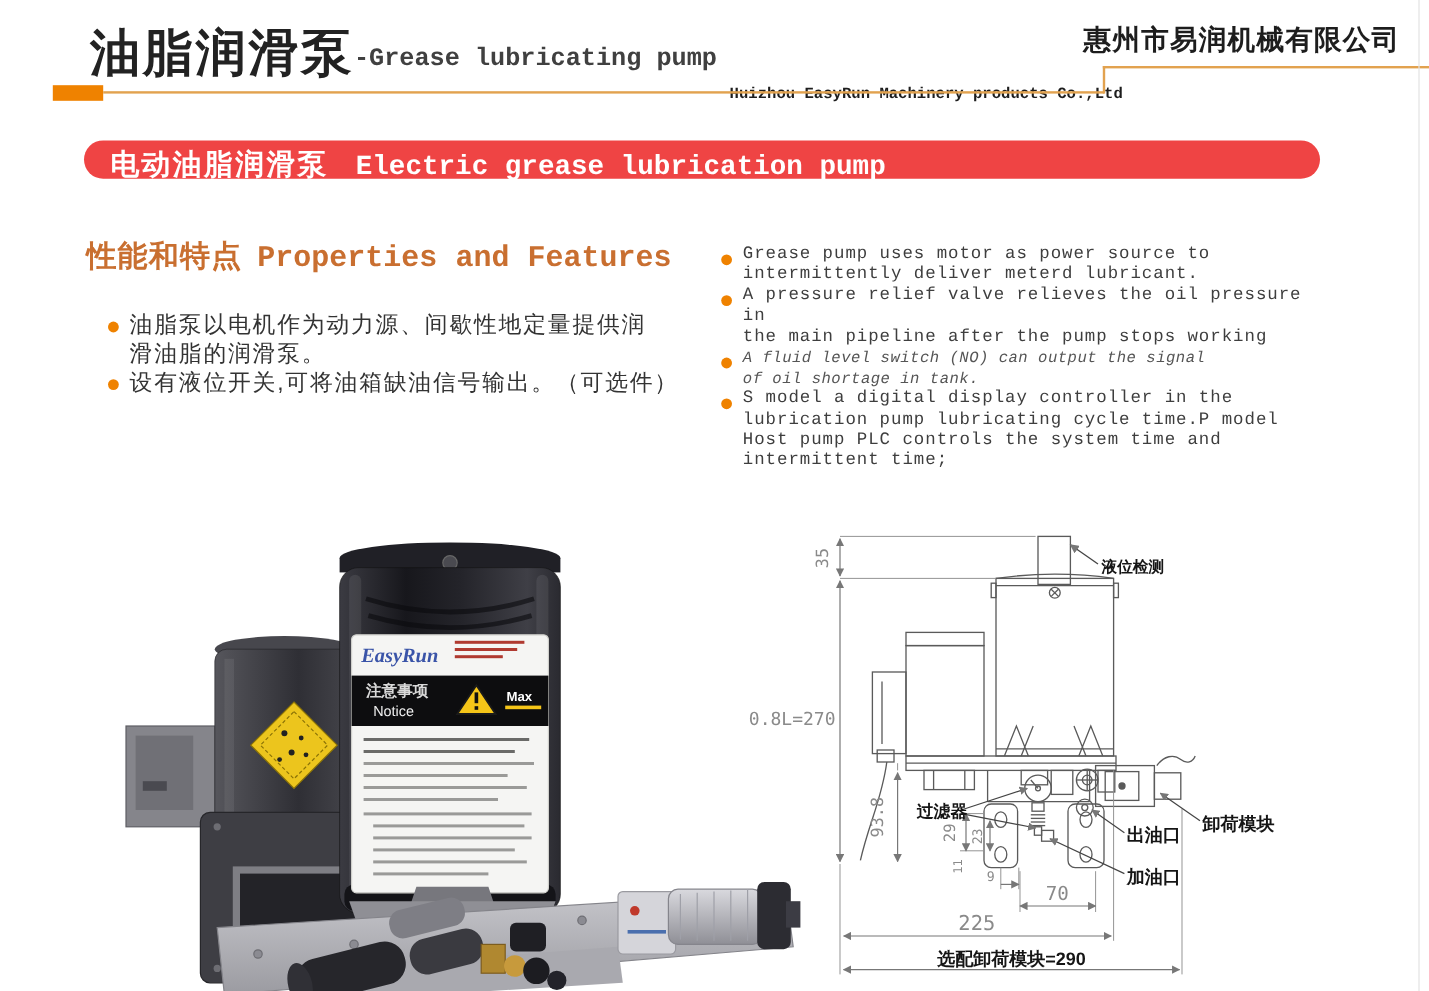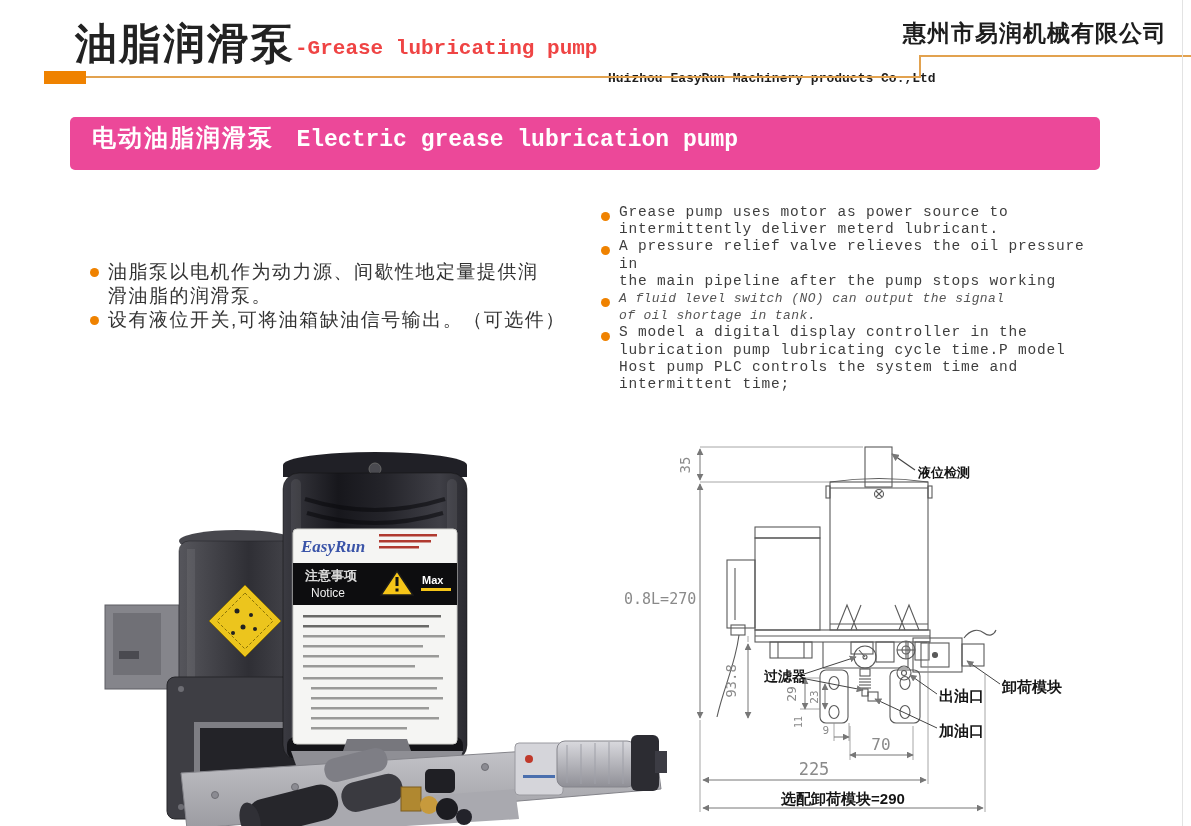--- a/index.html
+++ b/index.html
@@ -3,34 +3,34 @@
 <meta charset="utf-8">
 <style>
   html,body{margin:0;padding:0;background:#ffffff;}
   #page{position:relative;width:1191px;height:826px;background:#fff;overflow:hidden;
         font-family:"Liberation Sans","DejaVu Sans",sans-serif;color:#333;}
   
   .title-row{position:absolute;left:75px;top:16px;white-space:nowrap;}
   .title-cn{font-family:"DejaVu Serif","Liberation Serif",serif;font-weight:bold;
             font-size:42px;letter-spacing:2px;color:#222;}
   .title-en{font-family:"Liberation Mono","DejaVu Sans Mono",monospace;font-weight:bold;
-            font-size:21px;color:#ef4444;position:relative;top:-4px;}
+            font-size:21px;color:#404040;position:relative;top:-4px;}
   .company-cn{position:absolute;left:903px;top:18px;width:280px;font-weight:bold;
               font-size:23px;letter-spacing:1px;color:#1d1d1d;white-space:nowrap;}
   .company-en{position:absolute;left:608px;top:71px;font-weight:bold;font-size:13px;
               letter-spacing:0px;color:#1d1d1d;white-space:nowrap;
               font-family:"Liberation Mono","DejaVu Sans Mono",monospace;}
   .accent-block{position:absolute;left:44px;top:71px;width:42px;height:13px;background:#EF8200;}
   .gold-line-main{position:absolute;left:86px;top:76px;width:834px;height:2px;background:#E2A24F;}
   .gold-line-step{position:absolute;left:919px;top:55px;width:2px;height:23px;background:#E2A24F;}
   .gold-line-right{position:absolute;left:919px;top:55px;width:272px;height:2px;background:#E2A24F;}
   .page-edge{position:absolute;left:1182px;top:0;width:1px;height:826px;background:#e3e3e3;}
   
-  .banner{position:absolute;left:70px;top:117px;width:1030px;height:53px;background:#ec4899;
-          border-radius:5px;color:#fff;line-height:41px;white-space:nowrap;}
+  .banner{position:absolute;left:70px;top:117px;width:1030px;height:32px;background:#ef4444;
+          border-radius:20px;color:#fff;line-height:41px;white-space:nowrap;}
   .banner .cnpart{font-weight:bold;font-size:24px;letter-spacing:2px;margin-left:22px;}
   .banner .enpart{font-family:"Liberation Mono","DejaVu Sans Mono",monospace;
                   font-weight:bold;font-size:23px;margin-left:18px;}
   
   .feat-heading{position:absolute;left:72px;top:197px;white-space:nowrap;color:#C96F30;}
   .feat-heading .hcn{font-weight:bold;font-size:25px;letter-spacing:1px;}
   .feat-heading .hen{font-family:"Liberation Mono","DejaVu Sans Mono",monospace;
                      font-weight:bold;font-size:25px;margin-left:8px;}
   ul.feat{list-style:none;margin:16px;padding:0;position:absolute;}
   ul.feat li{position:relative;padding-left:18px;}
@@ -66,20 +66,24 @@
   <div class="gold-line-main"></div>
   <div class="gold-line-step"></div>
   <div class="gold-line-right"></div>
   <div class="page-edge"></div>
 
   <div class="banner">
     <span class="cnpart">电动油脂润滑泵</span>
     <span class="enpart">Electric grease lubrication pump</span>
   </div>
 
+  <div class="feat-heading">
+    <span class="hcn">性能和特点</span>
+    <span class="hen">Properties and Features</span>
+  </div>
 
   <ul class="feat list-cn">
     <li>
         <span class="dot"></span>
         <span class="txt">油脂泵以电机作为动力源、间歇性地定量提供润
 滑油脂的润滑泵。</span>
       </li>
     <li>
         <span class="dot"></span>
         <span class="txt">设有液位开关,可将油箱缺油信号输出。（可选件）</span>

